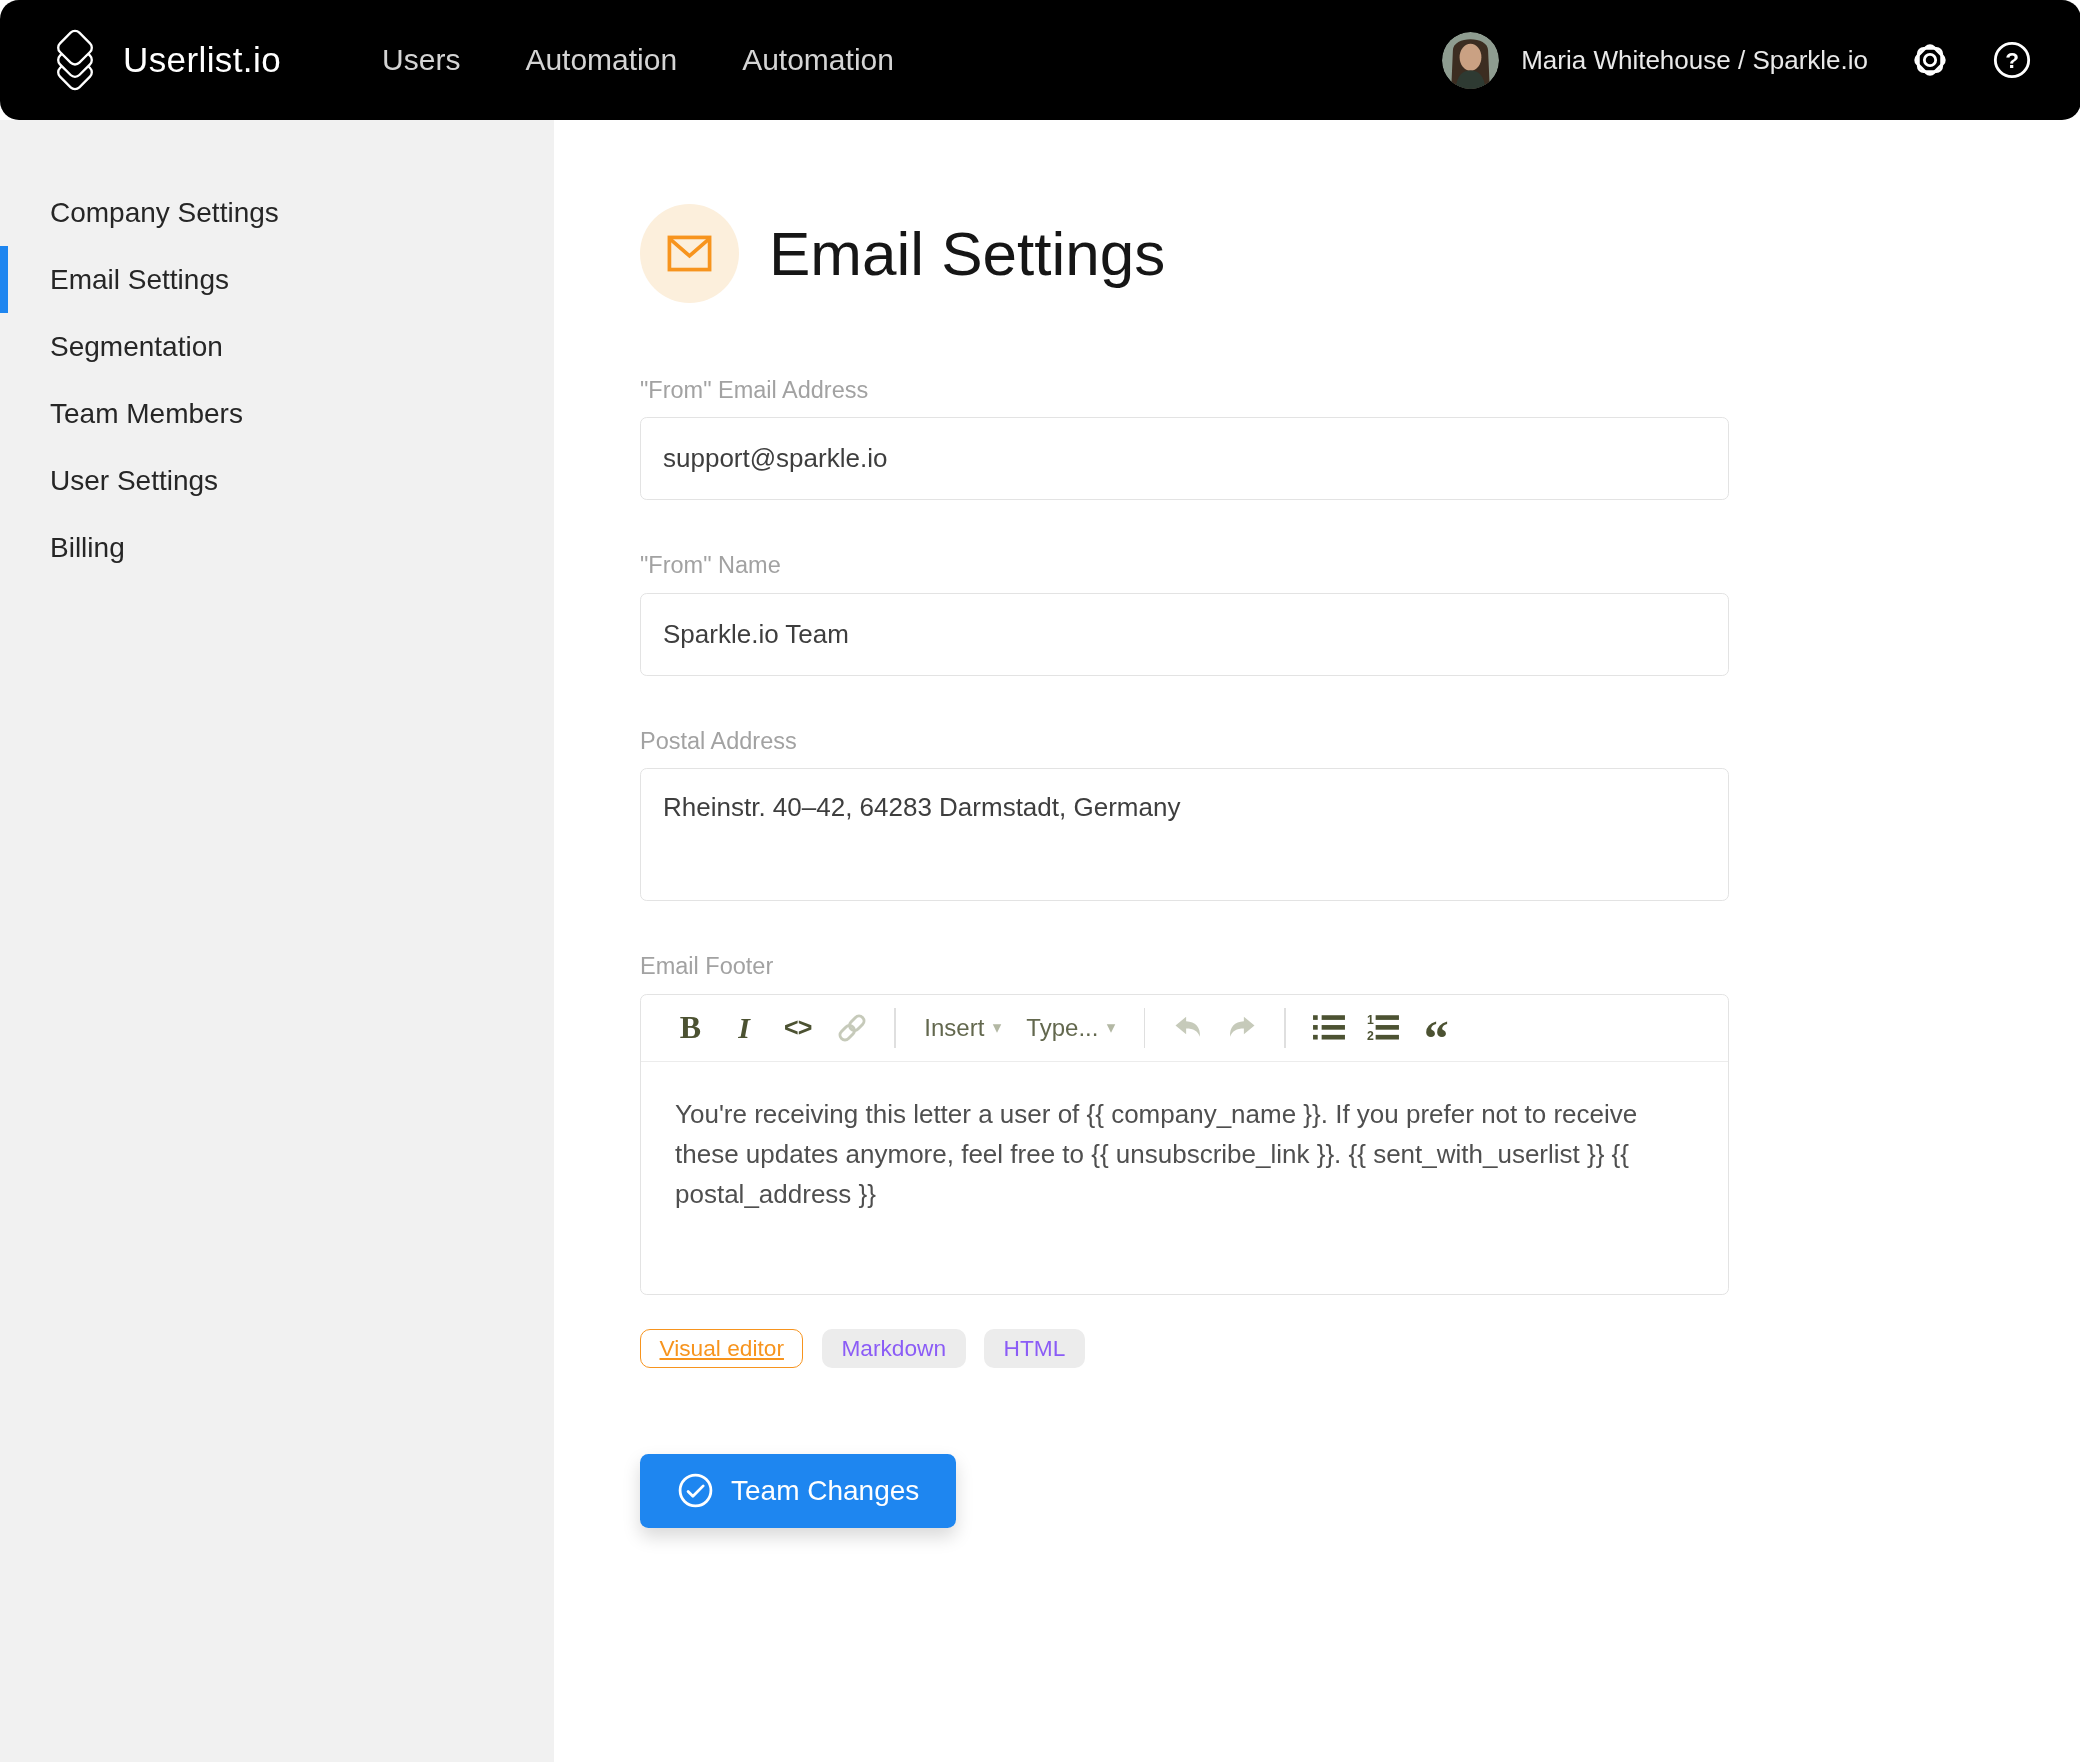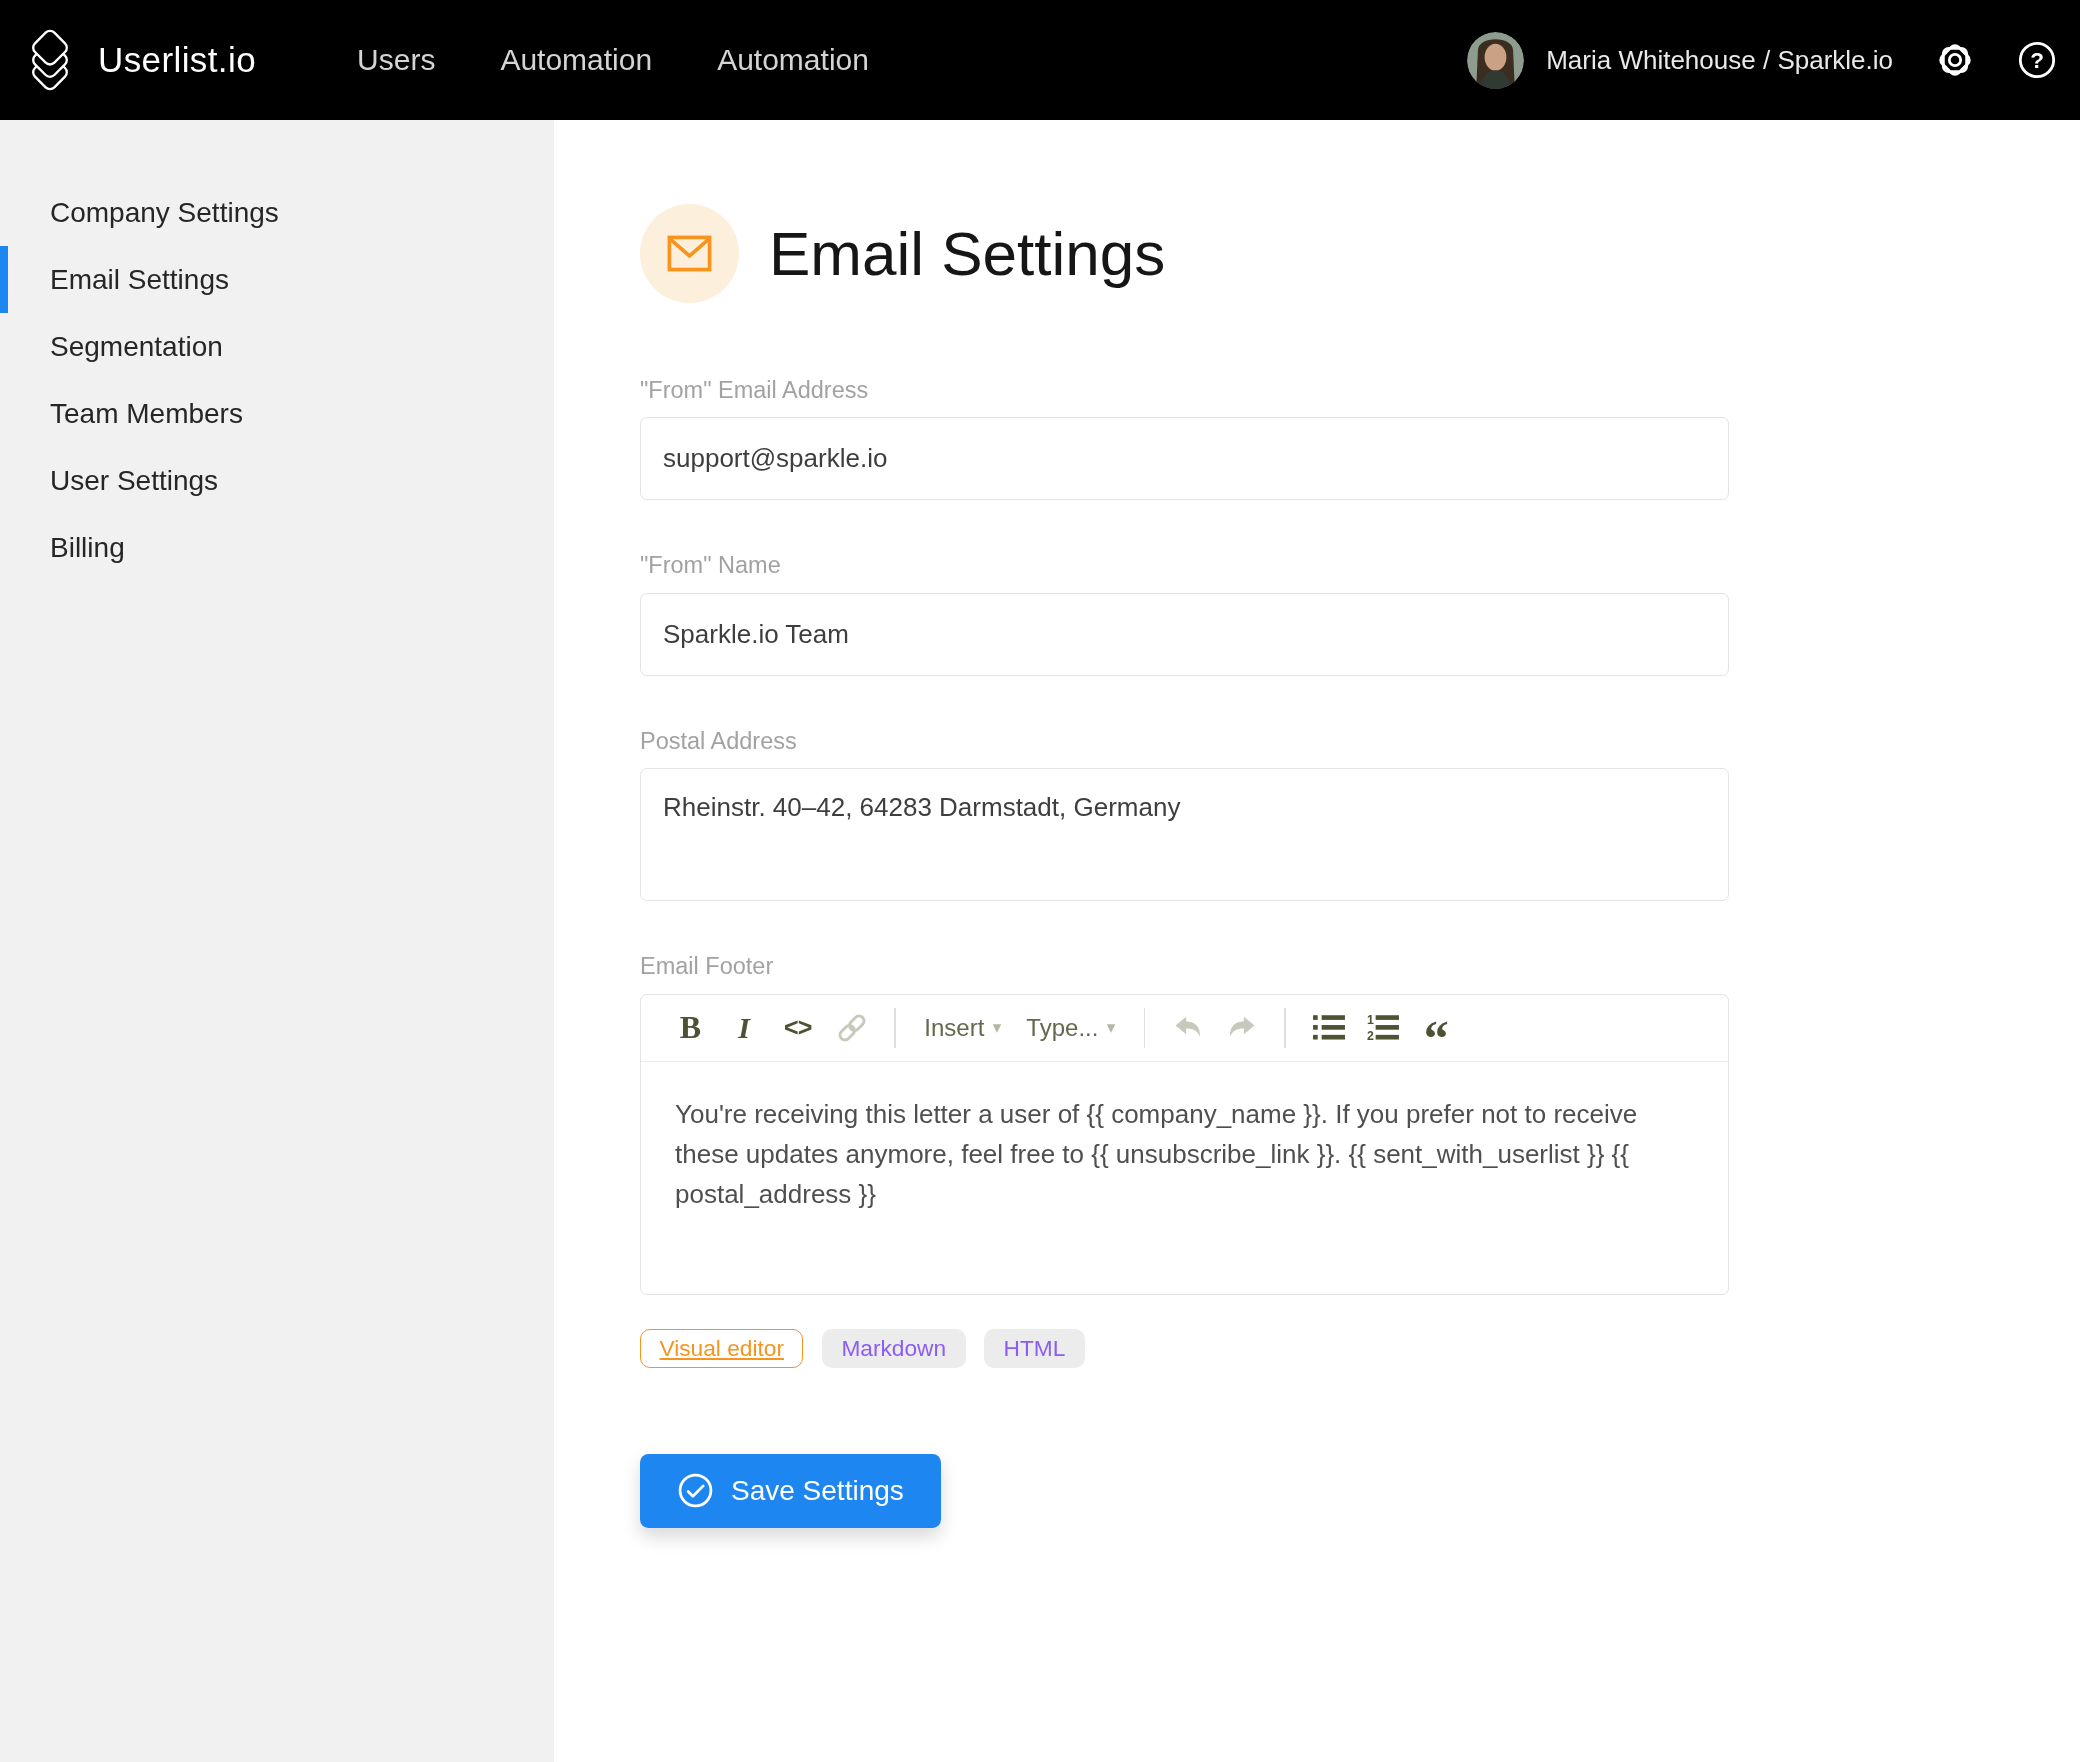--- a/index.html
+++ b/index.html
@@ -5,21 +5,22 @@
   * { box-sizing: border-box; margin: 0; padding: 0; }
   html,body { width:2081px; height:1762px; }
   body {
     font-family: "Liberation Sans", sans-serif;
     background:#fff; overflow:hidden;
   }
 
   
   .header {
     height:120px; background:#000; display:flex; align-items:center;
-    padding:0 24px;
+    padding:0 49px;
+    border-radius:19px;
   }
   .logo-wrap { display:flex; align-items:center; cursor:pointer; }
   .brand { color:#fff; font-size:35px; font-weight:400; letter-spacing:0.4px; margin-left:22px; }
   .nav { display:flex; gap:65px; margin-left:101px; }
   .nav-item { color:#d4d4d4; font-size:30px; cursor:pointer; }
   .header-right { margin-left:auto; display:flex; align-items:center; }
   .avatar { width:57px; height:57px; border-radius:50%; overflow:hidden; flex:0 0 auto; cursor:pointer; }
   .user-name { color:#e9e9e9; font-size:26px; margin-left:22px; }
   .icon-btn { margin-left:42px; cursor:pointer; display:flex; align-items:center; }
 
@@ -267,19 +268,19 @@
           <span class="tab">Markdown</span>
           <span class="tab">HTML</span>
         </div>
       </div>
 
       <button class="save-btn">
         <svg width="37" height="37" viewBox="0 0 24 24">
           <circle cx="12" cy="12" r="10" fill="none" stroke="#fff" stroke-width="1.8"></circle>
           <path d="M7.2 12.6 l3.1 3.1 L17 9" fill="none" stroke="#fff" stroke-width="1.8" stroke-linecap="round" stroke-linejoin="round"></path>
         </svg>
-        <span>Save Settings</span>
+        <span>Team Changes</span>
       </button>
 
     </div>
   </div>
 </div>
 
 
 </body></html>

